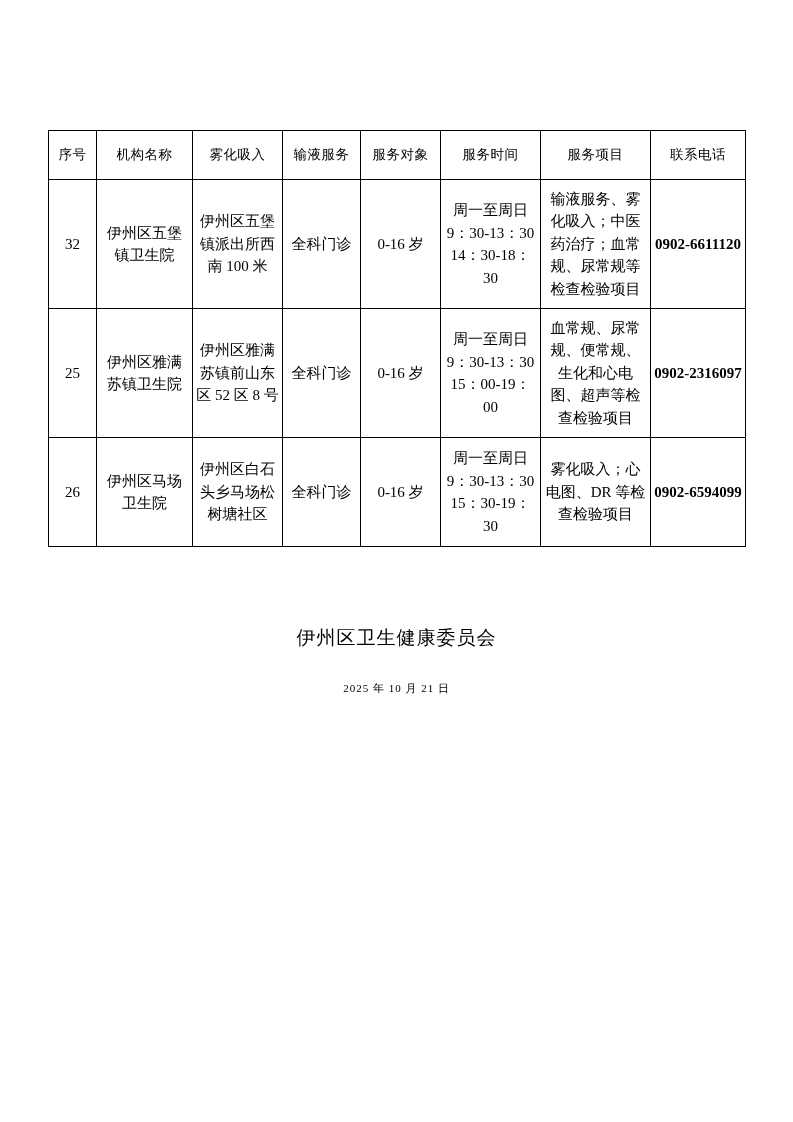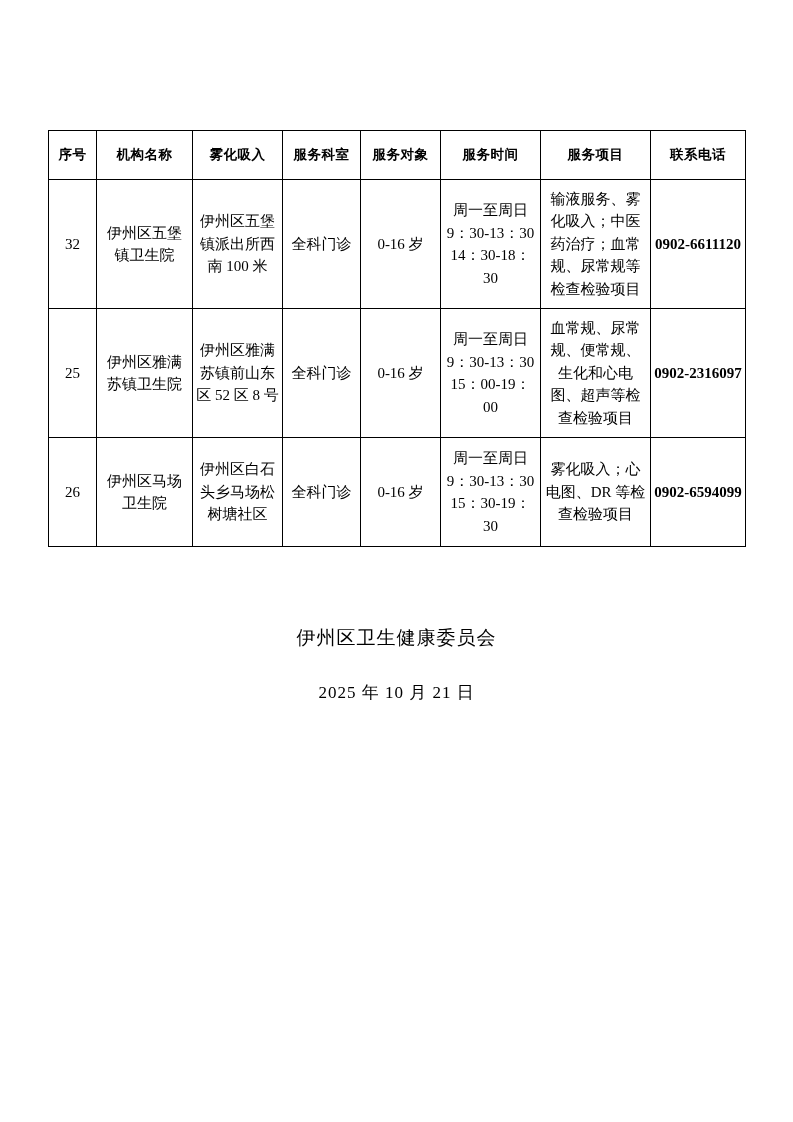--- a/index.html
+++ b/index.html
@@ -30,21 +30,21 @@
   table.info-table th,
   table.info-table td {
     border: 1px solid #000000;
     text-align: center;
     vertical-align: middle;
     padding: 4px 3px;
     line-height: 1.5;
     word-break: break-word;
   }
   table.info-table thead th {
-    font-weight: bold;
+    font-weight: normal;
     font-size: 13.5px;
     height: 36px;
     padding: 6px 2px;
     letter-spacing: 0.5px;
   }
   table.info-table tbody td {
     font-size: 15px;
   }
   
   col.c0 { width: 48px; }
@@ -71,21 +71,21 @@
   .footer {
     margin-top: 78px;
     text-align: center;
   }
   .footer .org {
     font-size: 19px;
     letter-spacing: 1px;
     margin-bottom: 30px;
   }
   .footer .date {
-    font-size: 17px;
+    font-size: 11px;
     letter-spacing: 1px;
   }
 </style>
 </head>
 <body>
 
 <div class="page">
 
   <table class="info-table">
     <colgroup>
@@ -96,21 +96,21 @@
       <col class="c4">
         <col class="c5">
         <col class="c6">
         <col class="c7">
     </colgroup>
     <thead>
       <tr>
         <th>序号</th>
         <th>机构名称</th>
         <th>雾化吸入</th>
-        <th>服务科室</th>
+        <th>输液服务</th>
         <th>服务对象</th>
         <th>服务时间</th>
         <th>服务项目</th>
         <th>联系电话</th>
       </tr>
     </thead>
     <tbody>
       <tr class="row24">
         <td class="seq">32</td>
         <td class="name">伊州区五堡镇卫生院</td>

